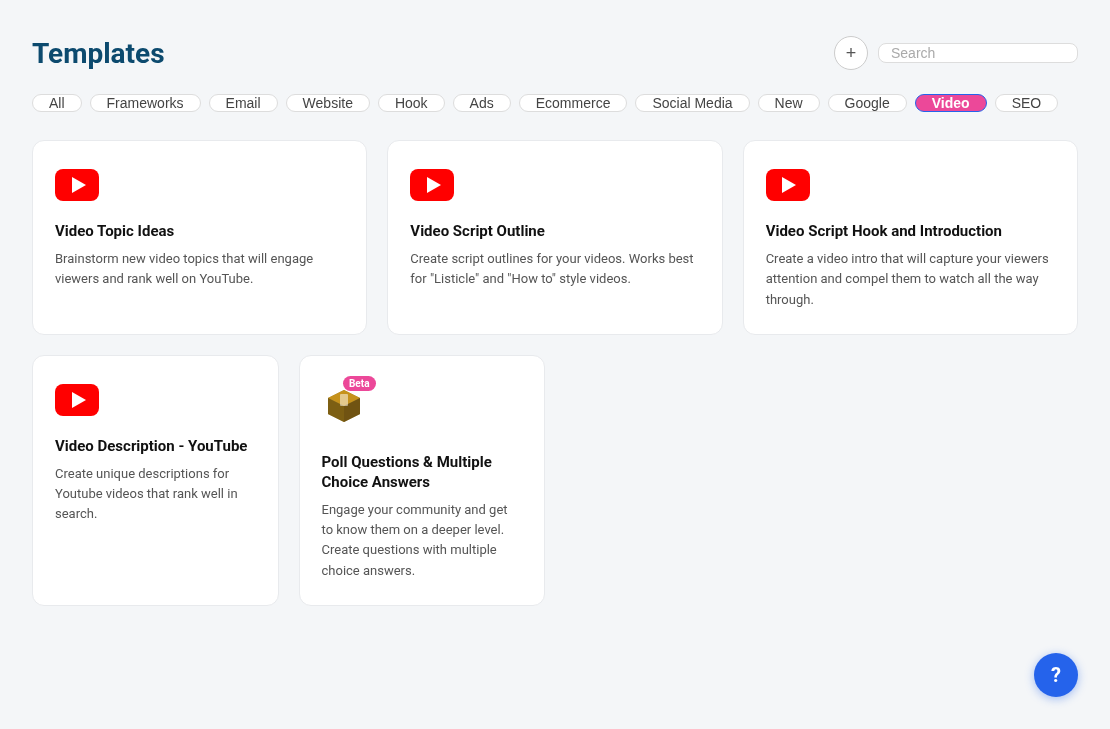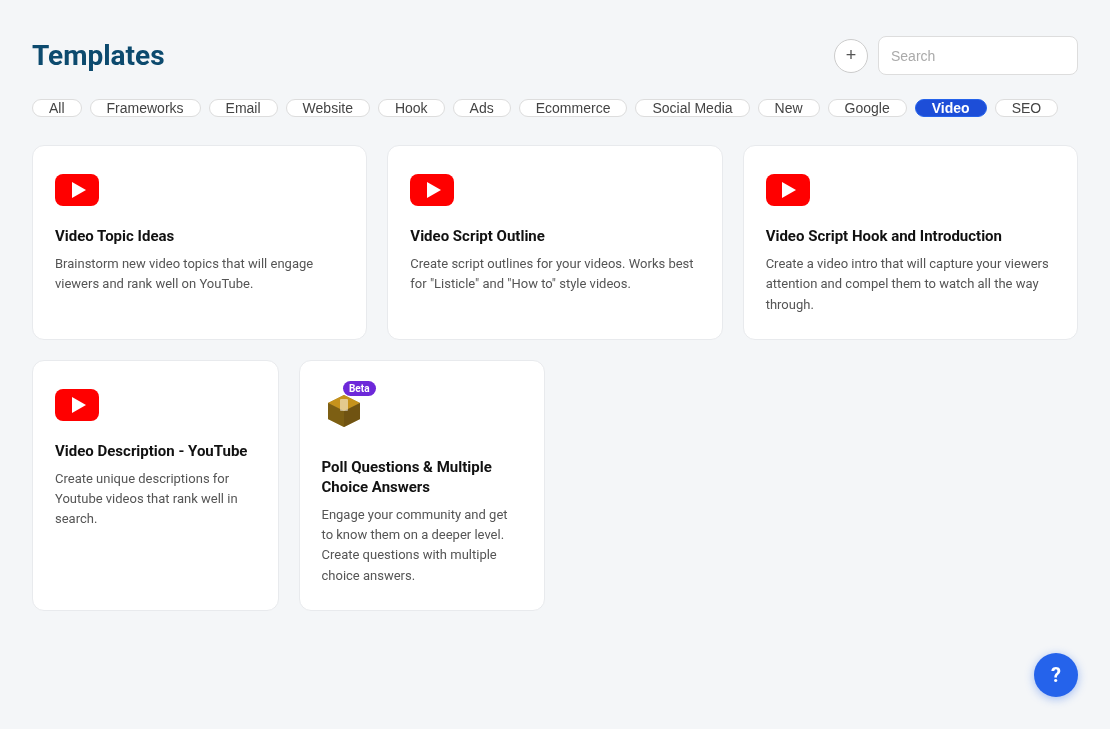--- a/index.html
+++ b/index.html
@@ -38,21 +38,21 @@
       background: #fff;
       cursor: pointer;
       display: flex;
       align-items: center;
       justify-content: center;
       font-size: 18px;
       color: #555;
     }
     .search-input {
       width: 200px;
-      height: 39px;
+      height: 20px;
       border: 1.5px solid #ddd;
       border-radius: 8px;
       padding: 0 12px;
       font-size: 14px;
       background: #fff;
       color: #333;
       outline: none;
     }
     .search-input::placeholder { color: #aaa; }
     .tabs {
@@ -65,21 +65,21 @@
       padding: 0 16px;
       border-radius: 20px;
       border: 1.5px solid #ddd;
       background: #fff;
       font-size: 14px;
       cursor: pointer;
       color: #444;
       transition: background 0.15s;
     }
     .tab.active {
-      background: #1d4ed8;
+      background: #ec4899;
       color: #fff;
       border-color: #2563eb;
       font-weight: 600;
     }
     .cards-grid {
       display: grid;
       grid-template-columns: repeat(3, 1fr);
       gap: 20px;
     }
     .card {
@@ -109,21 +109,21 @@
       height: 0;
       border-top: 8px solid transparent;
       border-bottom: 8px solid transparent;
       border-left: 14px solid #fff;
       margin-left: 3px;
     }
     .beta-badge {
       position: absolute;
       top: -8px;
       right: -10px;
-      background: #6d28d9;
+      background: #ec4899;
       color: #fff;
       font-size: 10px;
       font-weight: 700;
       padding: 2px 6px;
       border-radius: 8px;
     }
     .card-title {
       font-size: 15px;
       font-weight: 700;
       color: #111;

